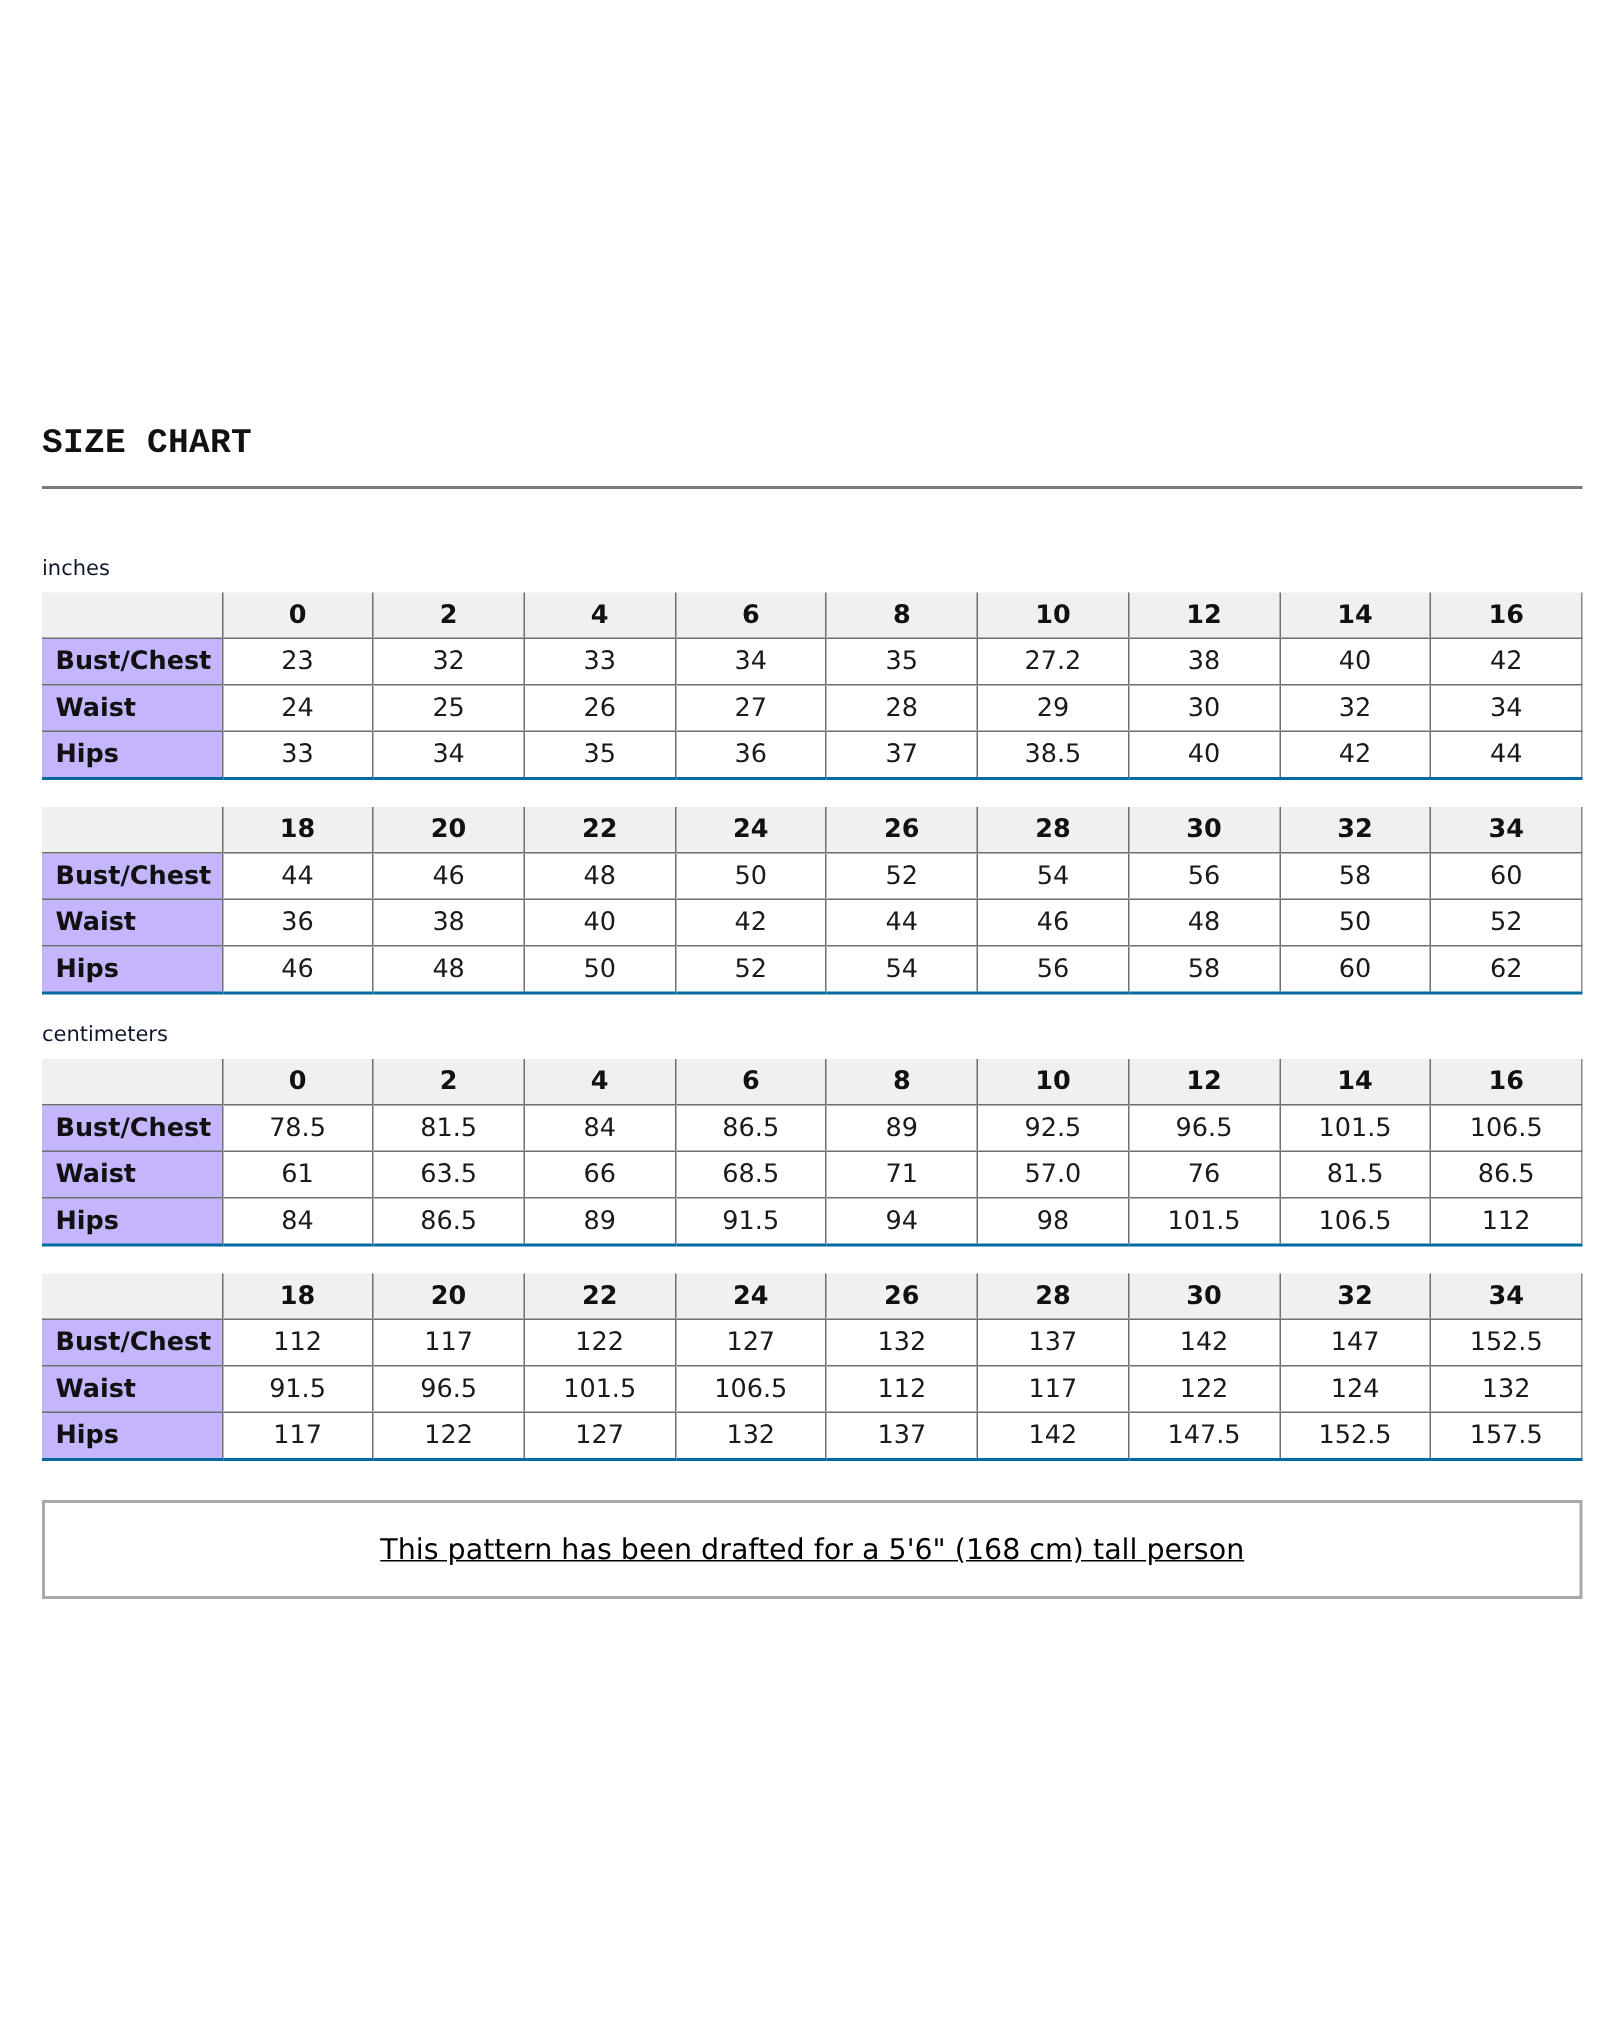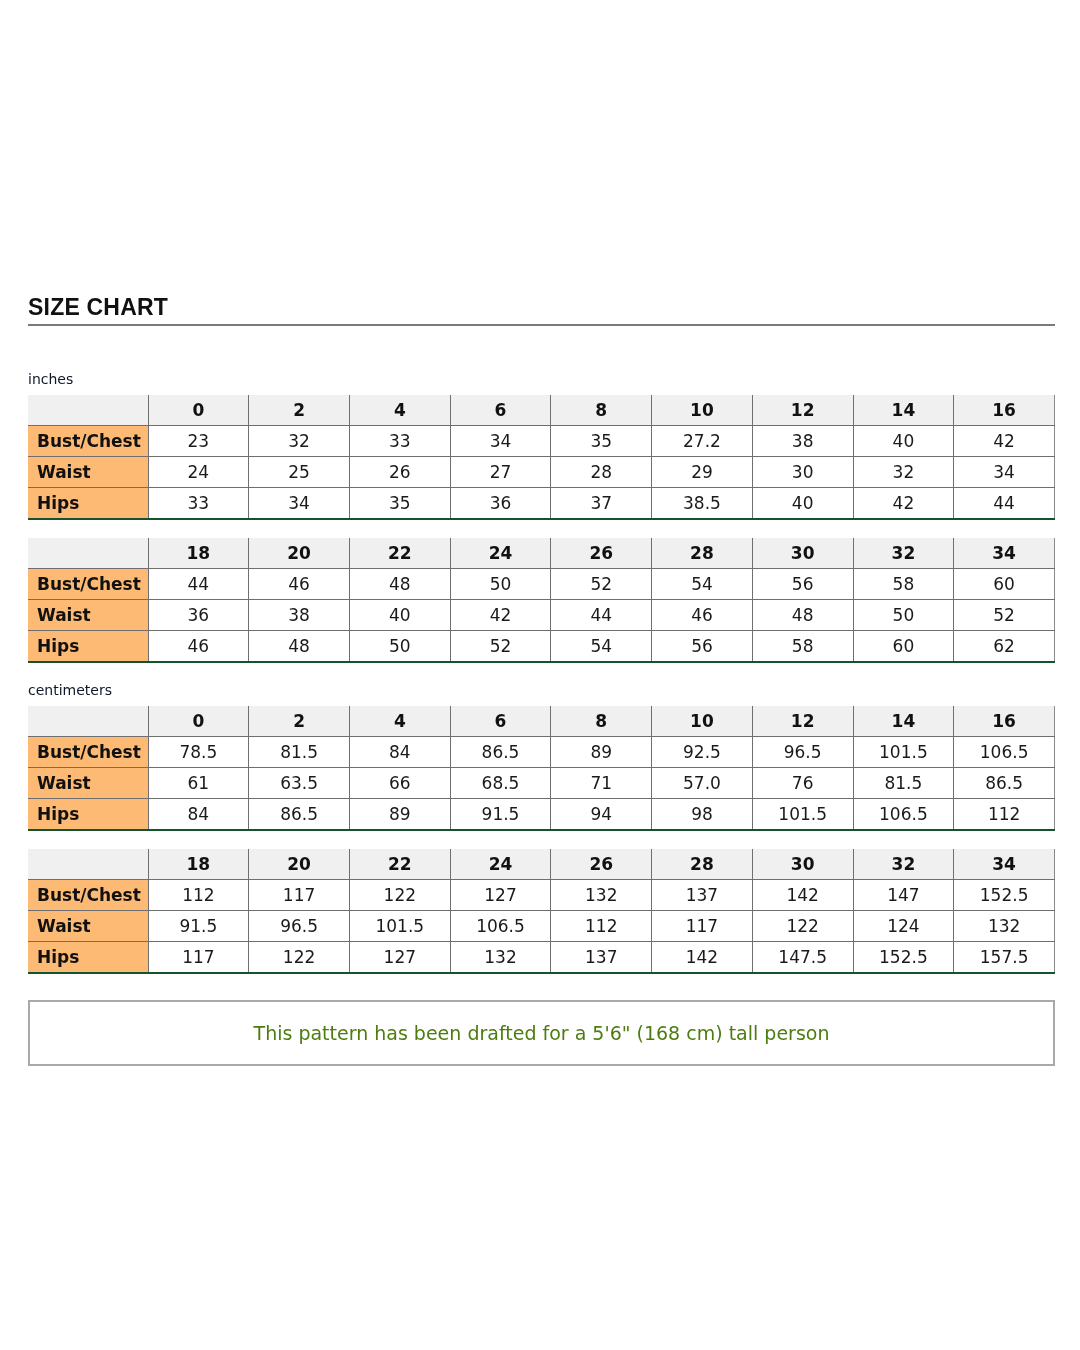--- a/index.html
+++ b/index.html
@@ -2,22 +2,22 @@
 <html><head>
   <meta charset="utf-8">
   <style>
     html, body { margin: 0; padding: 0; background: #ffffff; }
     body {
       width: 1080px; height: 1350px; position: relative; overflow: hidden;
       font-family: "DejaVu Sans", "Liberation Sans", sans-serif; color: #111;
     }
     .page-title {
       position: absolute; left: 28px; top: 282px;
-      font-family: Liberation Sans, sans-serif; font-weight: bold;
-      font-size: 23px; letter-spacing: 0.2px; color: #111; margin-top: 12px;
+      font-family: Liberation Mono, monospace; font-weight: bold;
+      font-size: 23px; letter-spacing: 0.2px; color: #111;
     }
     .title-rule {
       position: absolute; left: 28px; top: 324px; width: 1027px; height: 2px;
       background: #7a7a7a;
     }
     .unit-label {
       position: absolute; left: 28px;
       font-size: 14px; color: #0f172a; font-family: "DejaVu Sans", sans-serif;
     }
     table.size-table {
@@ -30,27 +30,27 @@
       height: 30px; padding: 0; text-align: center; vertical-align: middle;
       border-bottom: 1px solid #6f6f6f;
       border-left: 1px solid #6f6f6f;
       white-space: nowrap;
     }
     table.size-table tr > *:first-child { border-left: none; text-align: left; padding-left: 9px; }
     table.size-table tr > *:last-child { border-right: 1px solid #8a8a8a; }
     table.size-table thead th {
       background: #f0f0f0; font-weight: bold; border-bottom: 1px solid #6f6f6f;
     }
-    table.size-table tbody th { font-weight: bold; background: #fdba74; }
+    table.size-table tbody th { font-weight: bold; background: #c4b5fd; }
     table.size-table tbody td { font-weight: normal; color: #1a1a1a; }
-    table.size-table tbody tr:last-child > * { border-bottom: 2px solid #14532d; }
+    table.size-table tbody tr:last-child > * { border-bottom: 2px solid #0369a1; }
     .note-box {
       position: absolute; left: 28px; top: 1000px; width: 1023px; height: 62px;
       border: 2px solid #a9a9a9; display: flex; align-items: center; justify-content: center;
-      font-size: 19px; color: #4d7c0f;
+      font-size: 19px; color: #000000; text-decoration: underline;
     }
   </style>
 </head>
 <body>
 
 <div class="page-title">SIZE CHART</div>
 <div class="title-rule"></div>
 
 <div class="unit-label" style="top:371px;">inches</div>
 <table class="size-table" style="top:395px;">

